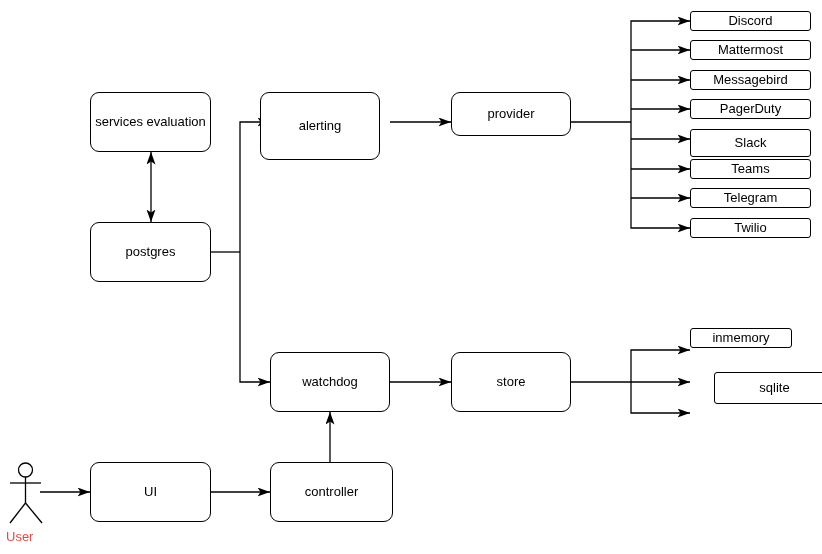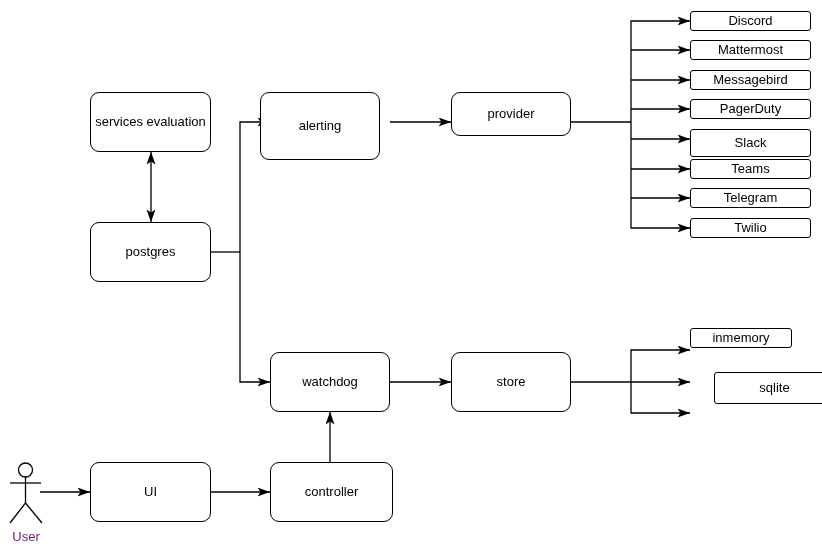--- a/index.html
+++ b/index.html
@@ -31,22 +31,22 @@
     line-height: 1.1;
     white-space: nowrap;
   }
   .node.small {
     border-radius: 3px;
     font-size: 13px;
   }
   .actor-label {
     position: absolute;
     font-size: 13px;
-    color: #701a75;
-    text-align: center;
+    color: #ef4444;
+    text-align: left;
     white-space: nowrap;
   }
 </style>
 </head>
 <body>
 
 <div class="canvas">
 
   <svg class="edges" viewBox="0 0 822 554" xmlns="http://www.w3.org/2000/svg">
     <defs>

